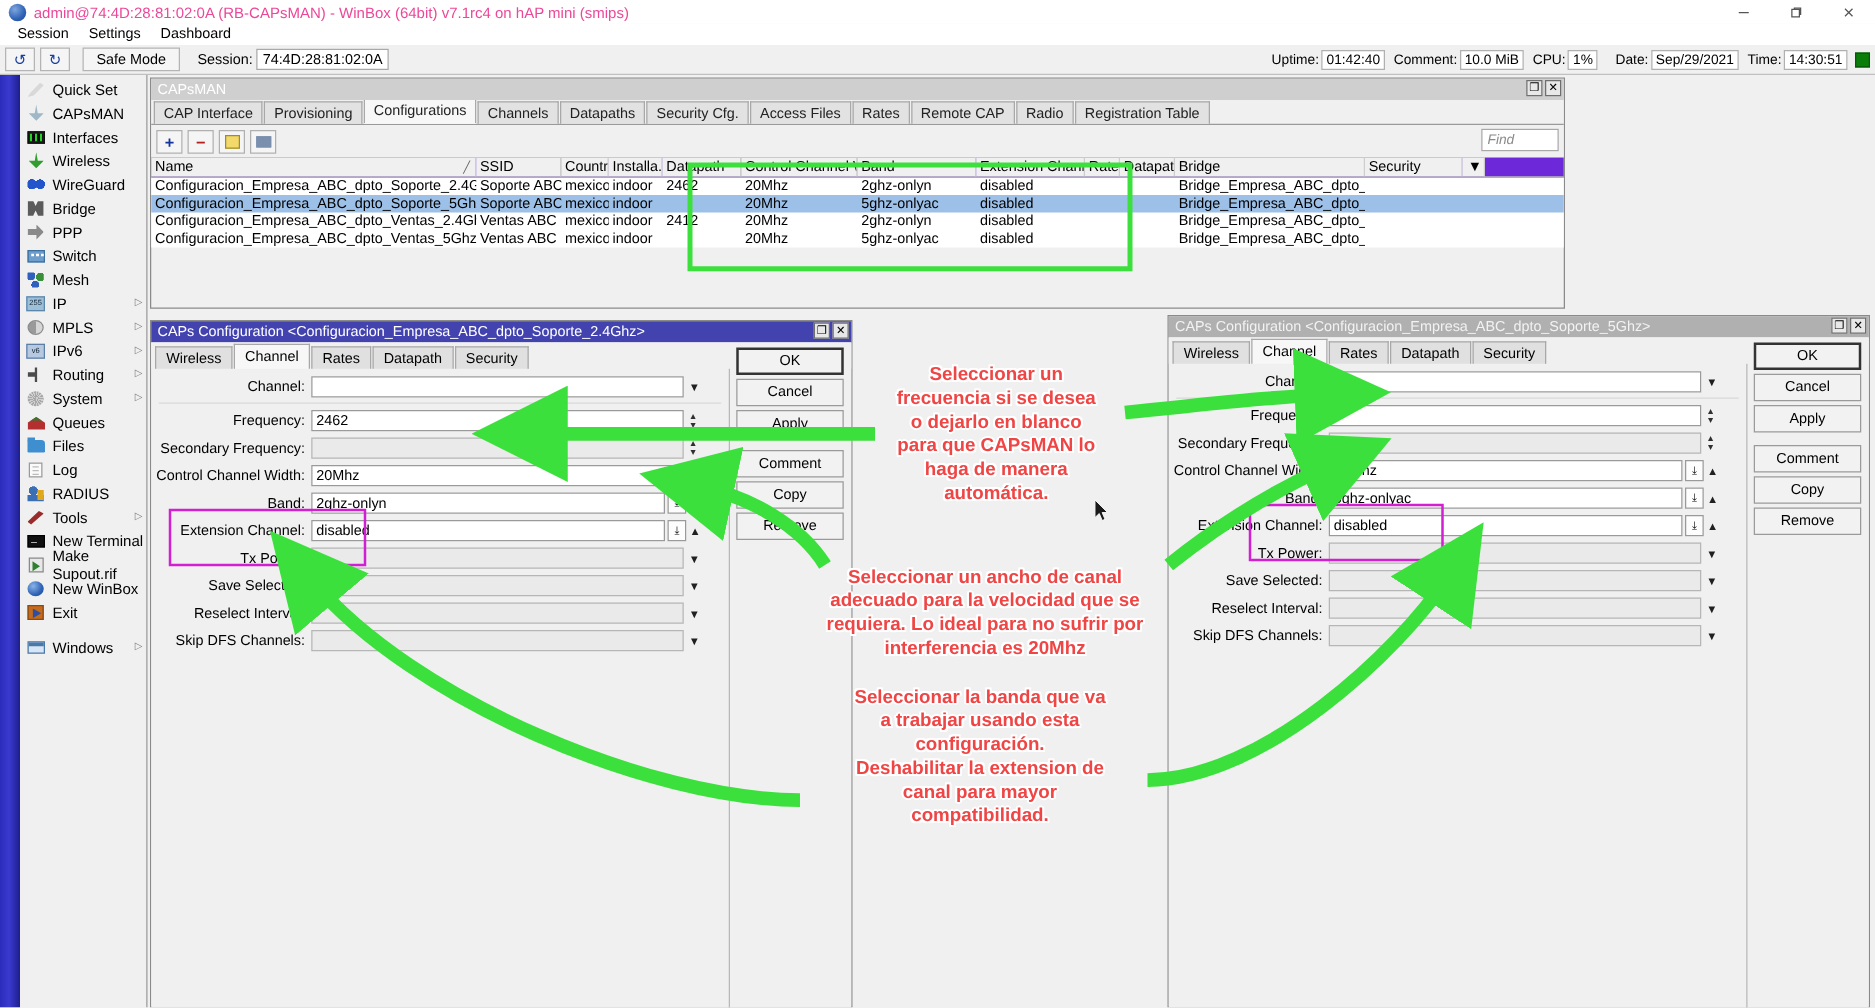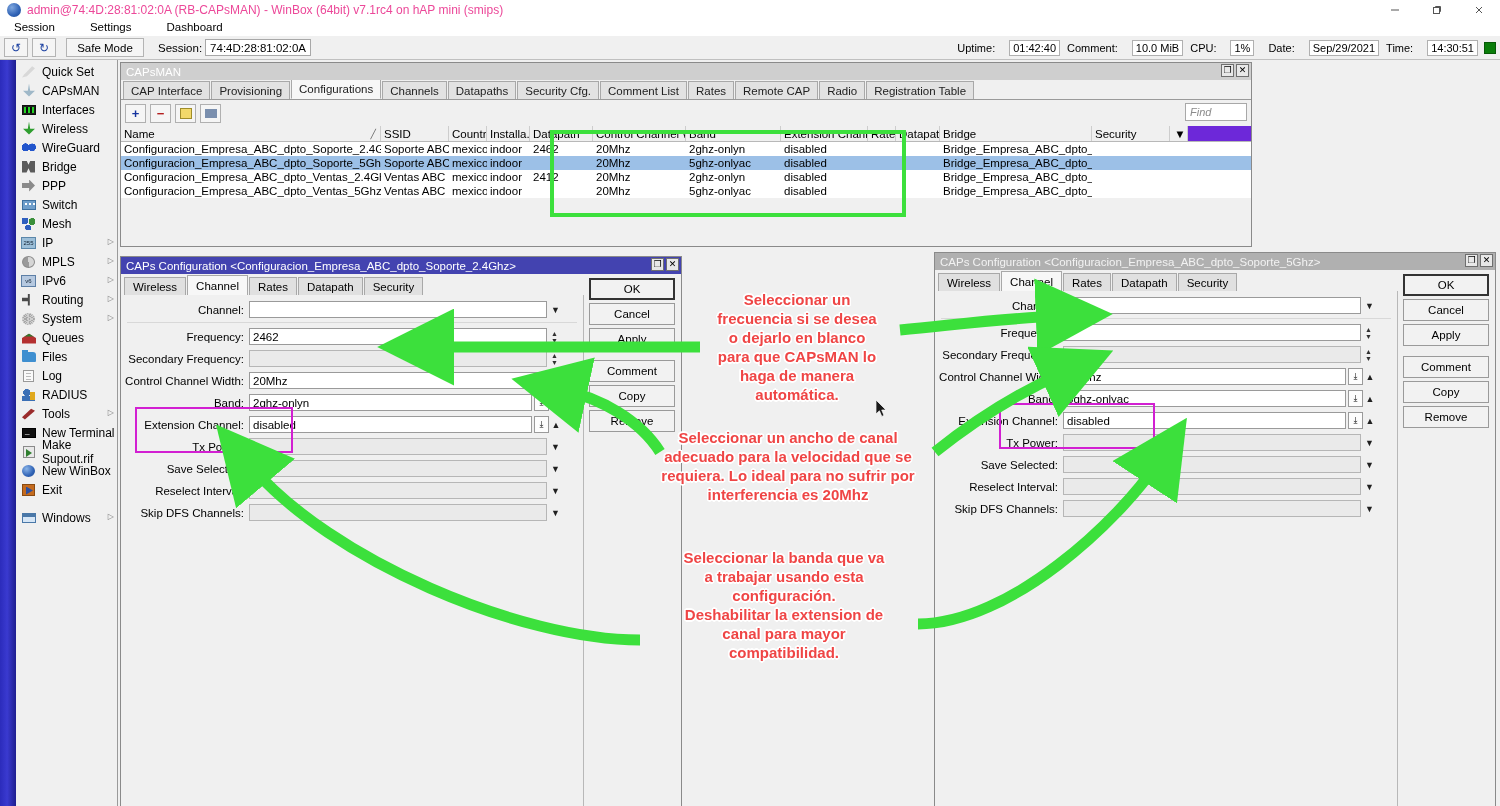--- a/index.html
+++ b/index.html
@@ -27,21 +27,21 @@
   }
   .win-titlebar .wt-text { font-size: 12px; color: #ec4899; white-space: nowrap; }
   .win-ctrl-group { position: absolute; right: 0; top: 0; height: 19px; display: flex; }
   .win-ctrl { width: 42px; height: 19px; display: flex; align-items: center; justify-content: center;
               font-size: 12px; color: #4a4a4a; }
   .win-ctrl svg { display:block; }
 
   
   .menubar {
     position: absolute; left: 0; top: 19px; width: 1500px; height: 17px;
-    background: #ffffff; display: flex; align-items: center; padding-left: 6px; gap: 19px;
+    background: #ffffff; display: flex; align-items: center; padding-left: 6px;
   }
   .menubar .mi { padding: 0 8px; font-size: 11.5px; color: #000; line-height: 17px; }
 
   
   .toolbar {
     position: absolute; left: 0; top: 36px; width: 1500px; height: 24px;
     background: #f0f0f0; border-bottom: 1px solid #c0c0c0;
     display: flex; align-items: center;
   }
   .tb-btn {
@@ -55,21 +55,21 @@
     display: flex; align-items: center; justify-content: center; font-size: 11.5px;
   }
   .tb-sesslabel { margin-left: 14px; font-size: 11.5px; }
   .tb-sessval {
     margin-left: 3px; height: 17px; padding: 0 4px; background: #fff;
     border: 1px solid #a8a8a8; display: flex; align-items: center; font-size: 11.5px;
   }
   .tb-right { position: absolute; right: 4px; top: 0; height: 24px; display: flex; align-items: center; font-size: 11px; }
   .tb-right .lbl { margin-left: 7px; }
   .tb-right .val {
-    margin-left: 14px; height: 16px; padding: 0 3px; background: #fff;
+    margin-left: 2px; height: 16px; padding: 0 3px; background: #fff;
     border: 1px solid #b0b0b0; display: flex; align-items: center;
   }
   .tb-right .statusdot { margin-left: 6px; width: 12px; height: 12px; background: #0a7d0a; border: 1px solid #065806; }
 
   
   .sidebar {
     position: absolute; left: 0; top: 60px; width: 118px; height: 746px;
     background: #f0f0f0; border-right: 1px solid #9a9a9a;
   }
   .sidebar-strip {
@@ -465,21 +465,21 @@
       </span>
     </div>
 
     <div class="tabstrip" id="capsman-tabs">
         <div class="tab">CAP Interface</div>
         <div class="tab">Provisioning</div>
         <div class="tab active">Configurations</div>
         <div class="tab">Channels</div>
         <div class="tab">Datapaths</div>
         <div class="tab">Security Cfg.</div>
-        <div class="tab">Comment List</div>
+        <div class="tab">Access Files</div>
         <div class="tab">Rates</div>
         <div class="tab">Remote CAP</div>
         <div class="tab">Radio</div>
         <div class="tab">Registration Table</div>
       </div>
 
     <div class="rowbar">
       <div class="rb-btn rb-plus">+</div>
       <div class="rb-btn rb-minus">−</div>
       <div class="rb-btn">
@@ -811,21 +811,21 @@
     <path d="M918,624 C1010,624 1120,520 1158,462" stroke="#3ce03c" stroke-width="11" fill="none" marker-end="url(#ah)"></path>
   </svg>
 
   <div class="ann-layer">
     <div class="ann-text" style="left:698px; top:290px; width:198px;">Seleccionar un
 frecuencia si se desea
 o dejarlo en blanco
 para que CAPsMAN lo
 haga de manera
 automática.</div>
-    <div class="ann-text" style="left:632px; top:428px; width:312px;">Seleccionar un ancho de canal
+    <div class="ann-text" style="left:632px; top:452px; width:312px;">Seleccionar un ancho de canal
 adecuado para la velocidad que se
 requiera. Lo ideal para no sufrir por
 interferencia es 20Mhz</div>
     <div class="ann-text" style="left:648px; top:548px; width:272px;">Seleccionar la banda que va
 a trabajar usando esta
 configuración.
 Deshabilitar la extension de
 canal para mayor
 compatibilidad.</div>
   </div>

